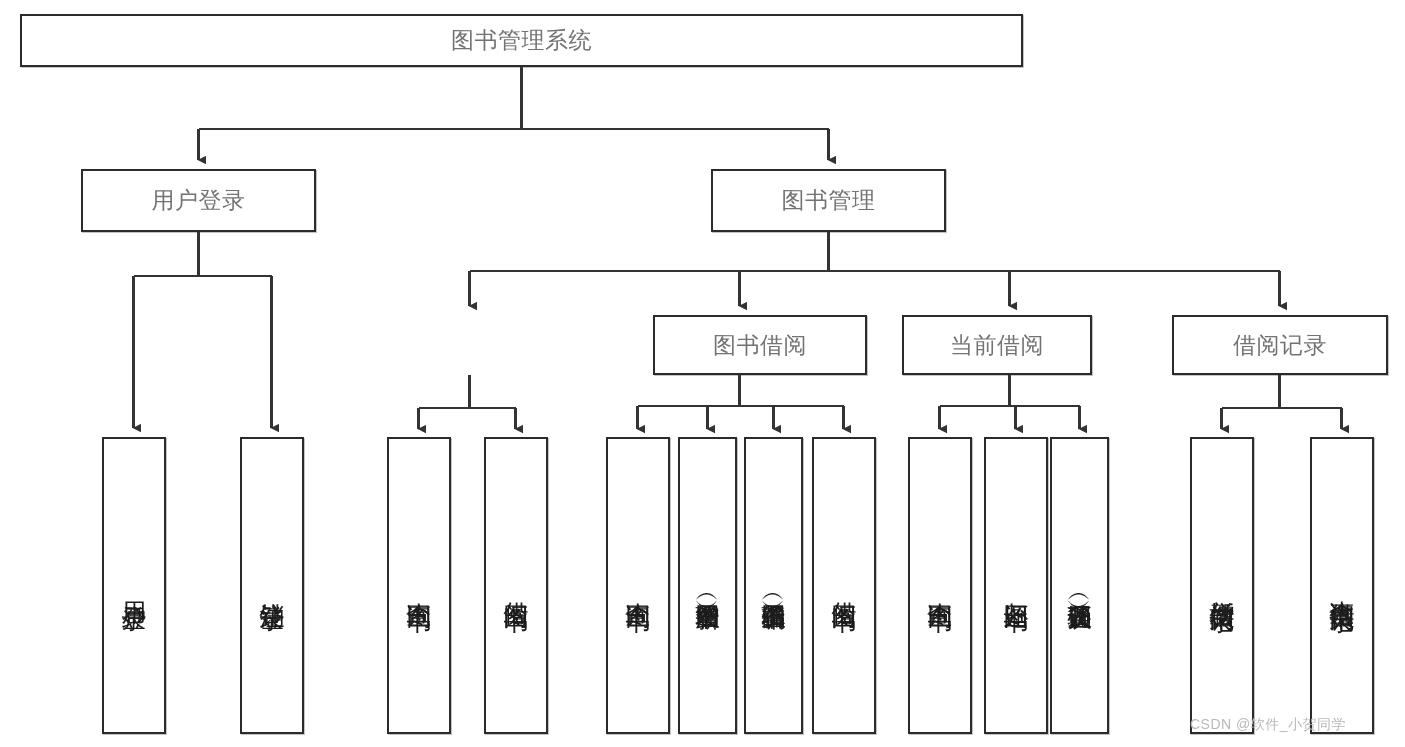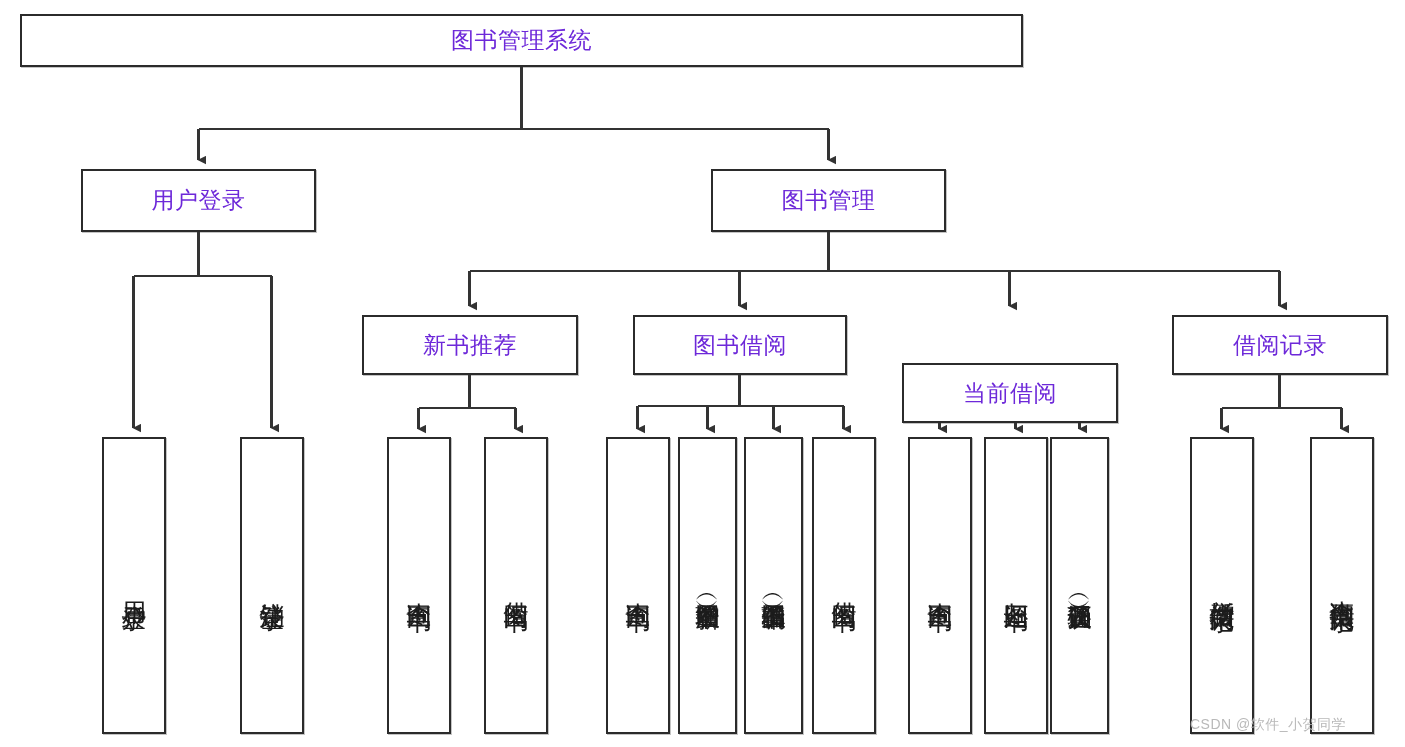--- a/index.html
+++ b/index.html
@@ -27,21 +27,21 @@
     border: 2px solid #2b2b2b;
     box-shadow: 1px 1px 0 rgba(60,60,60,0.30);
   }
   .node-label-h {
     position: absolute;
     left: 0; top: 0; right: 0; bottom: 0;
     display: flex;
     align-items: center;
     justify-content: center;
     font-size: 23px;
-    color: #6d28d9;
+    color: #737373;
     letter-spacing: 0.5px;
     white-space: nowrap;
   }
   .node-label-v {
     position: absolute;
     left: 0; right: 0;
     top: 0;
     height: 100%;
     display: flex;
     align-items: center;
@@ -138,29 +138,26 @@
   </div>
 
   <div class="node-box" style="left:81px; top:169px; width:235px; height:63px;">
     <div class="node-label-h">用户登录</div>
   </div>
 
   <div class="node-box" style="left:711px; top:169px; width:235px; height:63px;padding-left:32px;">
     <div class="node-label-h">图书管理</div>
   </div>
 
-  <div class="node-box" style="left:362px; top:315px; width:216px; height:60px;">
-    <div class="node-label-h">新书推荐</div>
-  </div>
-
-  <div class="node-box" style="left:633px; top:315px; width:214px; height:60px;">
+
+  <div class="node-box" style="left:653px; top:315px; width:214px; height:60px;">
     <div class="node-label-h">图书借阅</div>
   </div>
 
-  <div class="node-box" style="left:902px; top:315px; width:216px; height:60px;margin-top:48px;">
+  <div class="node-box" style="left:902px; top:315px; width:190px; height:60px;">
     <div class="node-label-h">当前借阅</div>
   </div>
 
   <div class="node-box" style="left:1172px; top:315px; width:216px; height:60px;text-decoration:underline;">
     <div class="node-label-h">借阅记录</div>
   </div>
 
   <div class="node-box" style="left:102px; top:437px; width:64px; height:297px;">
     <div class="node-label-v">
       <span class="vtext">用户登录</span>

